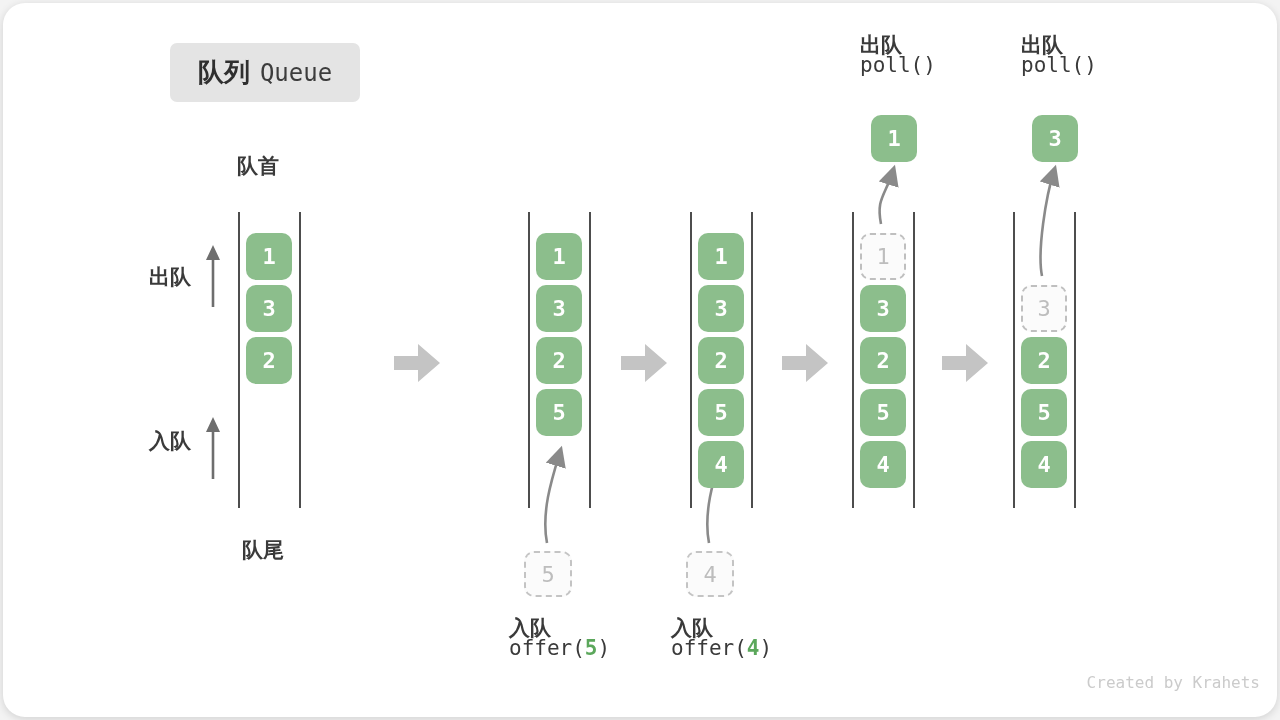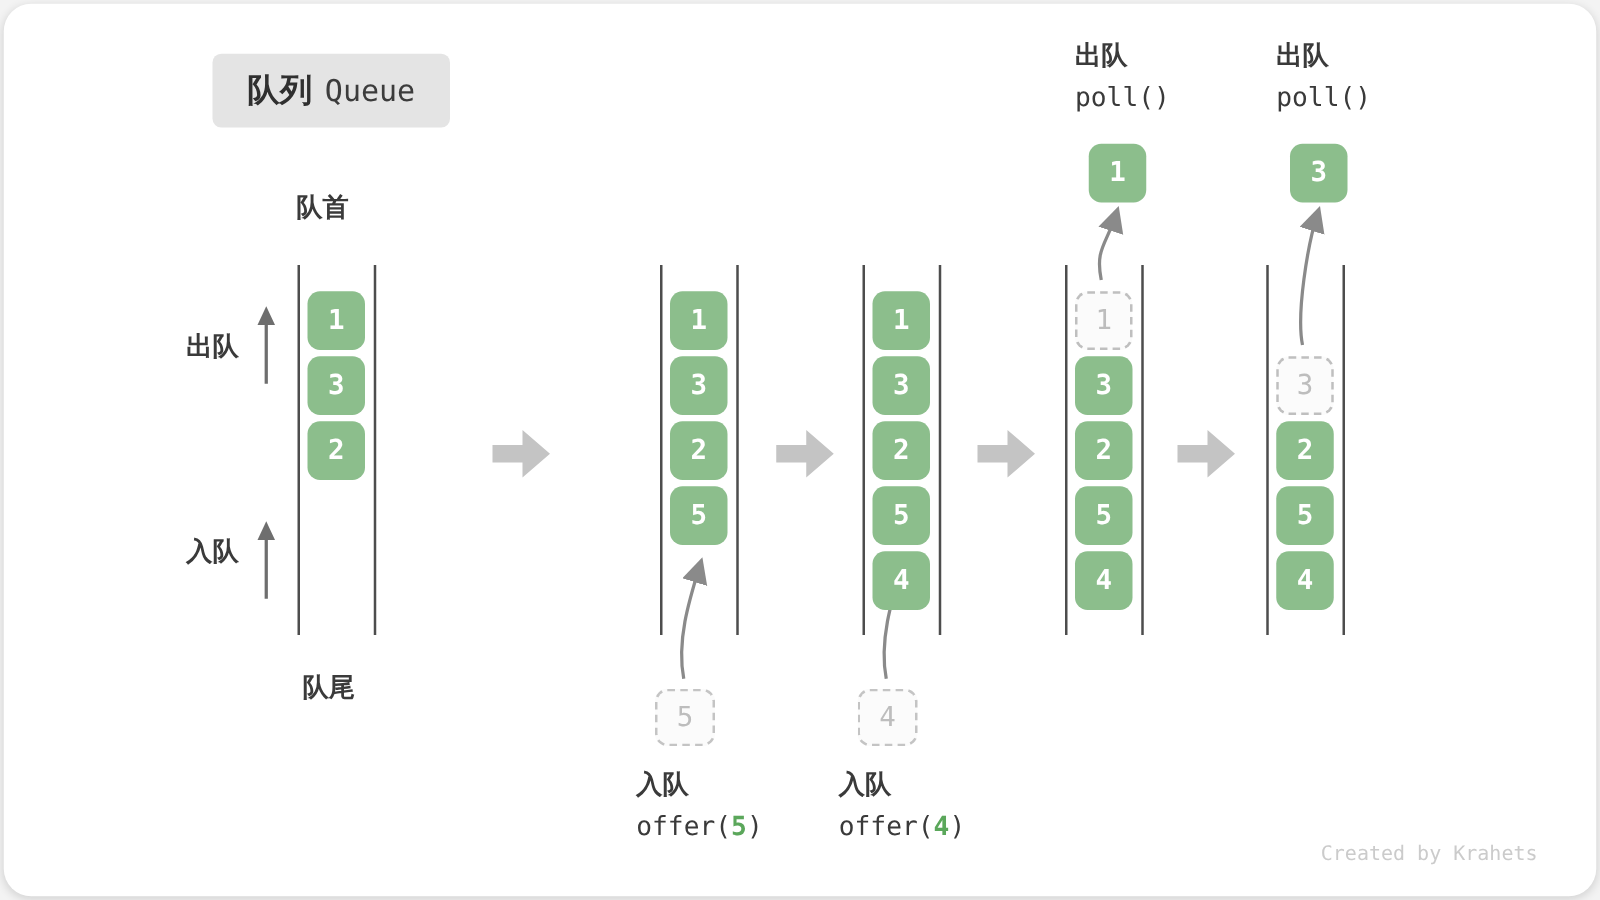--- a/index.html
+++ b/index.html
@@ -17,21 +17,21 @@
   .corner-label{font-size:21px;font-weight:700;color:#3A3A3A;text-align:center;}
   .side-label{font-size:21px;font-weight:700;color:#3A3A3A;}
   .vline{width:2px;background:#4D4D4D;}
   .cell{width:46px;height:47px;border-radius:10px;background:var(--green);color:#FFFFFF;
         font-family:var(--mono);font-weight:700;font-size:22px;display:flex;align-items:center;justify-content:center;}
   .cell.ghost{background:#FBFBFB;border:2px dashed #BFBFBF;color:#BDBDBD;box-sizing:border-box;font-weight:400;}
   .inbox{width:48px;height:46px;border-radius:10px;background:#FBFBFB;border:2px dashed #C4C4C4;
          box-sizing:border-box;color:#BDBDBD;font-family:var(--mono);font-size:22px;
          display:flex;align-items:center;justify-content:center;}
   .op .zh{font-size:21px;font-weight:600;color:#3A3A3A;line-height:1;}
-  .op .code{font-family:var(--mono);font-size:21px;color:#3A3A3A;line-height:1;margin-top:13px;white-space:nowrap;}
+  .op .code{font-family:var(--mono);font-size:21px;color:#3A3A3A;line-height:1;white-space:nowrap;}
   .op .code .arg{color:var(--code-green);font-weight:700;}
   .watermark{font-family:var(--mono);font-size:16px;color:#CBCBCB;}
   svg.overlay{position:absolute;left:0;top:0;pointer-events:none;}
 </style>
 </head>
 <body>
 
 <div id="stage">
   <div id="card"></div>
 
@@ -63,21 +63,21 @@
   <path d="M 547 543 C 541 512, 552 478, 560 452" fill="none" stroke="#8A8A8A" stroke-width="2.6" marker-end="url(#ah)"></path>
       <path d="M 709 543 C 703 512, 714 478, 722 452" fill="none" stroke="#8A8A8A" stroke-width="2.6" marker-end="url(#ah)"></path>
       <path d="M 881 224 C 876 199, 885 196, 893 171" fill="none" stroke="#8A8A8A" stroke-width="2.6" marker-end="url(#ah)"></path>
       <path d="M 1042 276 C 1037 251, 1046 196, 1054 171" fill="none" stroke="#8A8A8A" stroke-width="2.6" marker-end="url(#ah)"></path>
       <polygon points="394,356 418,356 418,344 440,363 418,382 418,370 394,370" fill="#C4C4C4"></polygon>
       <polygon points="621,356 645,356 645,344 667,363 645,382 645,370 621,370" fill="#C4C4C4"></polygon>
       <polygon points="782,356 806,356 806,344 828,363 806,382 806,370 782,370" fill="#C4C4C4"></polygon>
       <polygon points="942,356 966,356 966,344 988,363 966,382 966,370 942,370" fill="#C4C4C4"></polygon>
     </svg>
 
-  <div class="abs watermark" style="right:50px;top:673px;">Created by Krahets</div>
+  <div class="abs watermark" style="right:20px;top:673px;">Created by Krahets</div>
 <div class="abs vline" style="left: 238px; top: 212px; height: 296px; background: rgb(77, 77, 77);"></div>
     <div class="abs vline" style="left: 299px; top: 212px; height: 296px; background: rgb(77, 77, 77);"></div>
     <div class="abs cell" style="left: 246px; top: 233px;">1</div>
     <div class="abs cell" style="left: 246px; top: 285px;">3</div>
     <div class="abs cell" style="left: 246px; top: 337px;">2</div>
     <div class="abs vline" style="left: 528px; top: 212px; height: 296px; background: rgb(77, 77, 77);"></div>
     <div class="abs vline" style="left: 589px; top: 212px; height: 296px; background: rgb(77, 77, 77);"></div>
     <div class="abs cell" style="left: 536px; top: 233px;">1</div>
     <div class="abs cell" style="left: 536px; top: 285px;">3</div>
     <div class="abs cell" style="left: 536px; top: 337px;">2</div>

